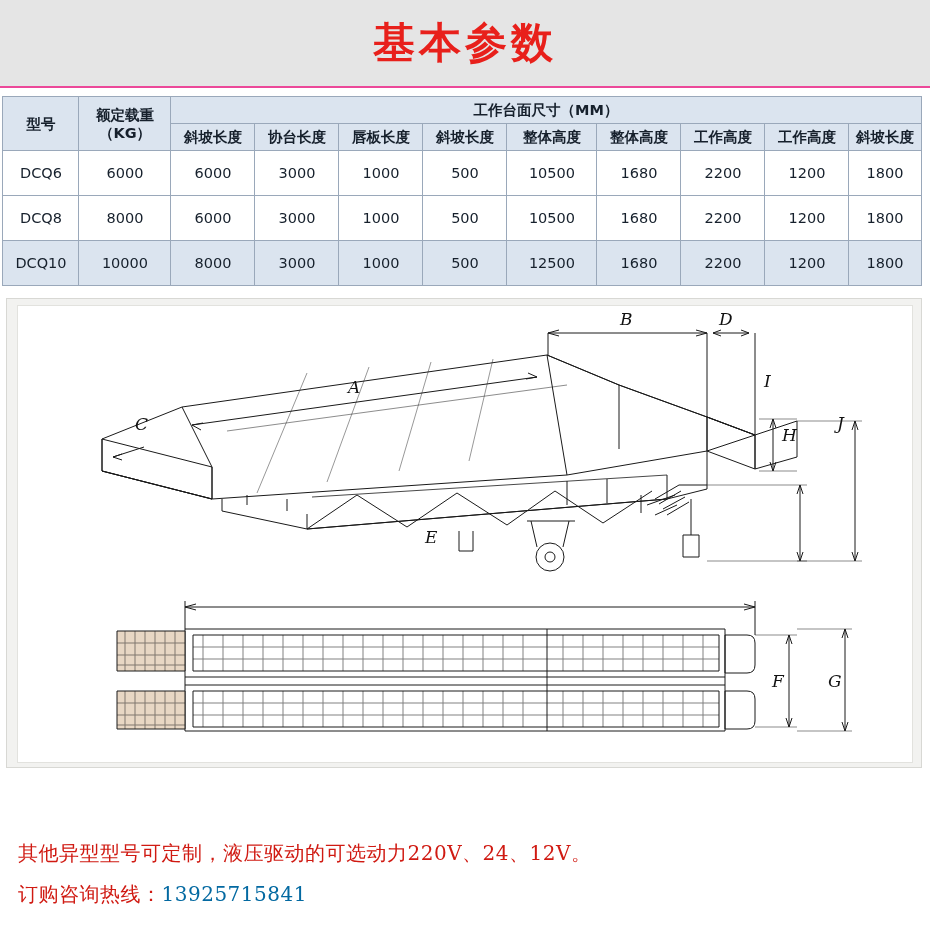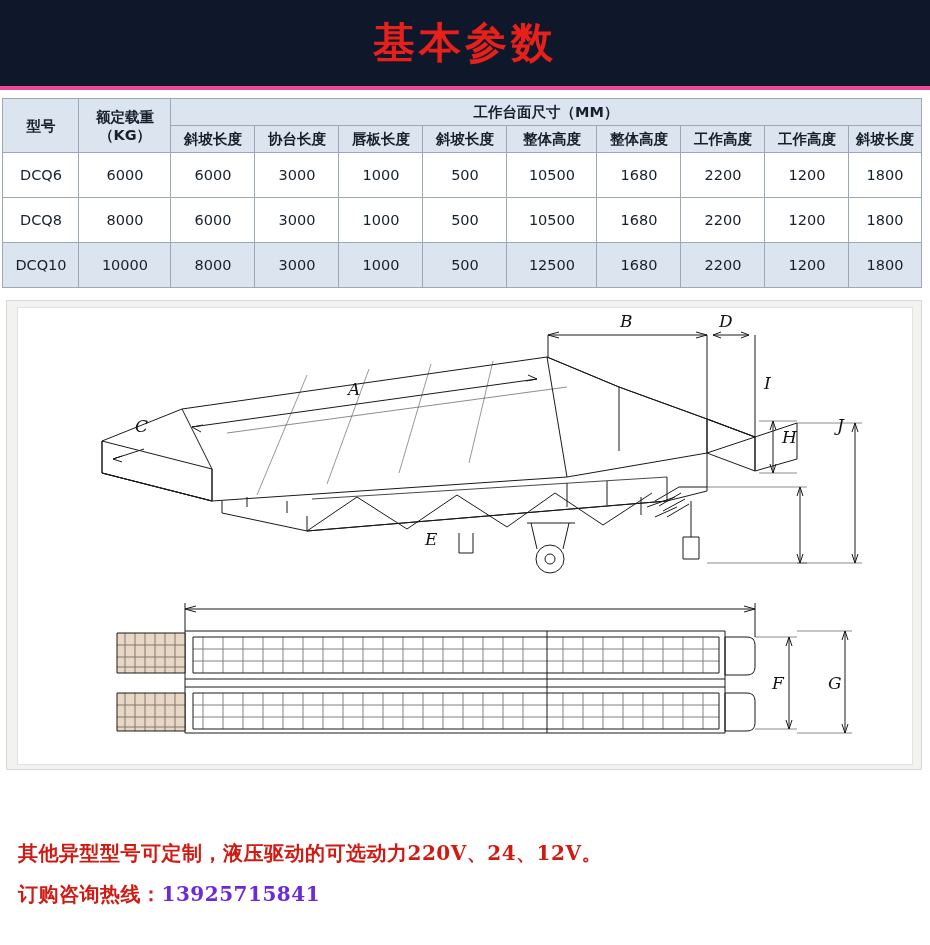--- a/index.html
+++ b/index.html
@@ -15,25 +15,25 @@
   }
   .page {
     position: relative;
     width: 930px;
     height: 945px;
   }
 
   
   .title-band {
     height: 86px;
-    background: #0f172a;
+    background: #e5e5e5;
     display: flex;
     align-items: center;
     justify-content: center;
-    border-bottom: 4px solid #ec4899;
+    border-bottom: 2px solid #ec4899;
   }
   .title-band h1 {
     margin: 0;
     font-family: "DejaVu Serif", serif;
     font-weight: bold;
     font-size: 42px;
     color: #e8201b;
     letter-spacing: 4px;
   }
 
@@ -115,28 +115,28 @@
 
   
   .notes {
     position: absolute;
     left: 18px;
     top: 840px;
     width: 900px;
   }
   .note-line {
     font-family: "DejaVu Serif", serif;
-    font-weight: bold;
+    font-weight: normal;
     font-size: 20px;
     color: #d01a12;
     margin-bottom: 14px;
     letter-spacing: 0.5px;
   }
   .note-line .phone {
-    color: #6d28d9;
+    color: #0369a1;
     text-align: center;
   }
 </style>
 </head>
 <body>
 
 <div class="page">
 
   <div class="title-band">
     <h1>基本参数</h1>

